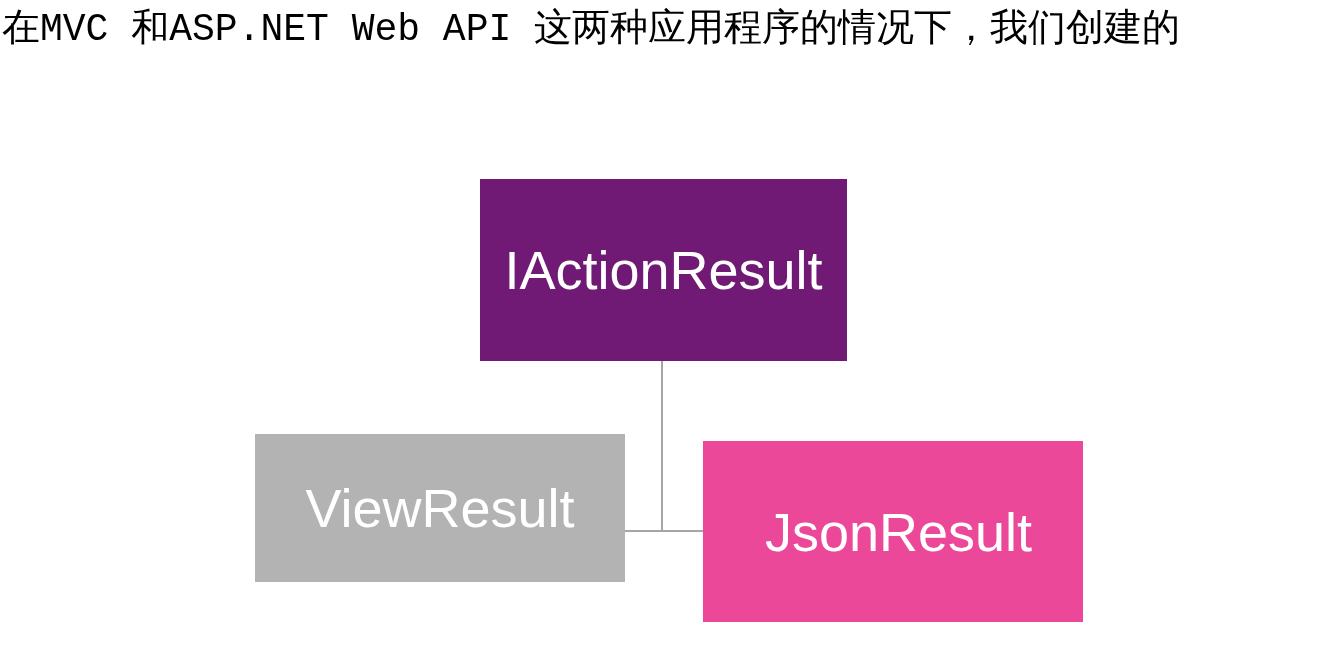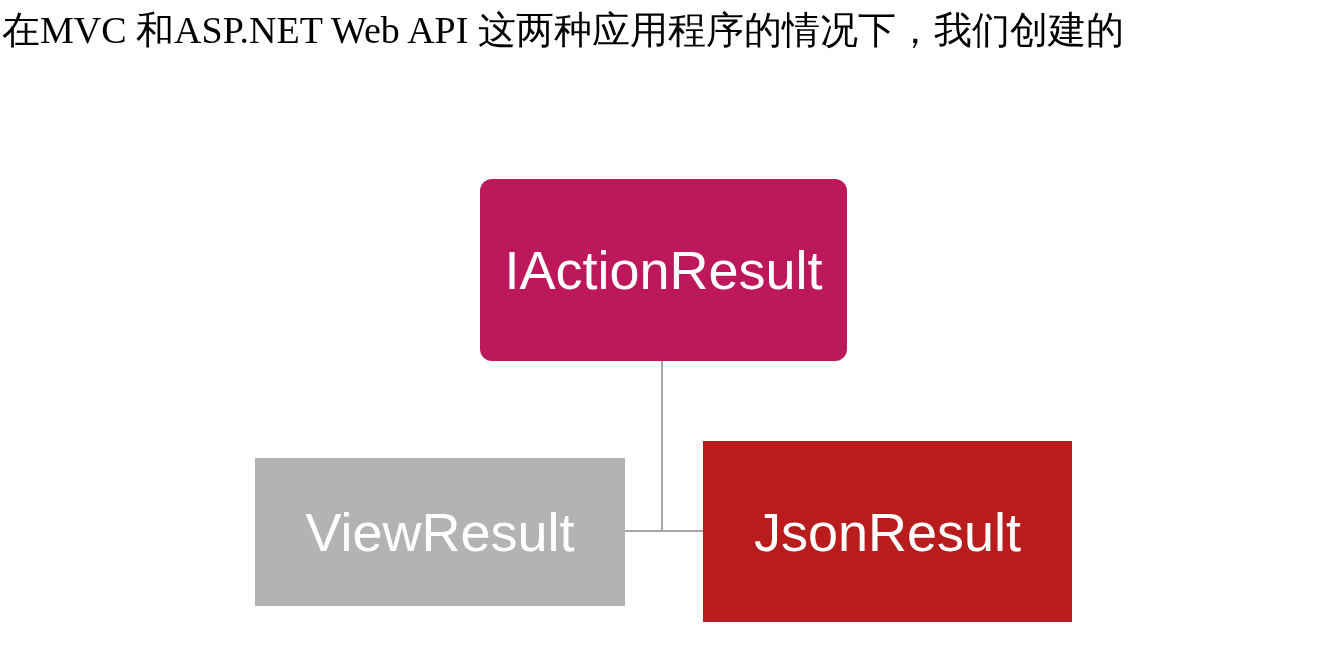--- a/index.html
+++ b/index.html
@@ -16,21 +16,21 @@
     width: 1336px;
     height: 650px;
     background: #ffffff;
   }
   
   .paragraph {
     position: absolute;
     left: 2px;
     top: 4px;
     width: 1334px;
-    font-family: Liberation Serif, serif;
+    font-family: Liberation Mono, monospace;
     font-size: 38px;
     line-height: 52px;
     color: #000000;
     letter-spacing: 0px;
   }
   .paragraph .line {
     white-space: nowrap;
   }
   .node {
     position: absolute;
@@ -43,21 +43,21 @@
   }
   .node-root {
     left: 480px;
     top: 179px;
     width: 367px;
     height: 182px;
     background: #6a9ad0;
   }
   .node-left {
     left: 255px;
-    top: 458px;
+    top: 434px;
     width: 370px;
     height: 148px;
     background: #b3b3b3;
   }
   .node-right {
     left: 703px;
     top: 441px;
     width: 369px;
     height: 181px;
     background: #b3b3b3;
@@ -81,29 +81,29 @@
 </style>
 </head>
 <body>
 
 <div class="canvas">
 
   <div class="paragraph">
     <div class="line">在MVC 和ASP.NET Web API 这两种应用程序的情况下，我们创建的</div>
   </div>
 
-  <div class="node node-root" style="background-color: #be185d; border-radius: 12px;">
+  <div class="node node-root" style="background-color: #701a75;">
     <span>IActionResult</span>
   </div>
 
   <div class="connector connector-vertical" style="background-color: rgb(166, 166, 166);"></div>
 
   <div class="connector connector-horizontal" style="background-color: rgb(166, 166, 166);"></div>
 
   <div class="node node-left" style="background-color: rgb(179, 179, 179);">
     <span>ViewResult</span>
   </div>
 
-  <div class="node node-right" style="background-color: #b91c1c;">
+  <div class="node node-right" style="background-color: #ec4899; padding-left: 11px;">
     <span>JsonResult</span>
   </div>
 
 </div>
 
 </body></html>

